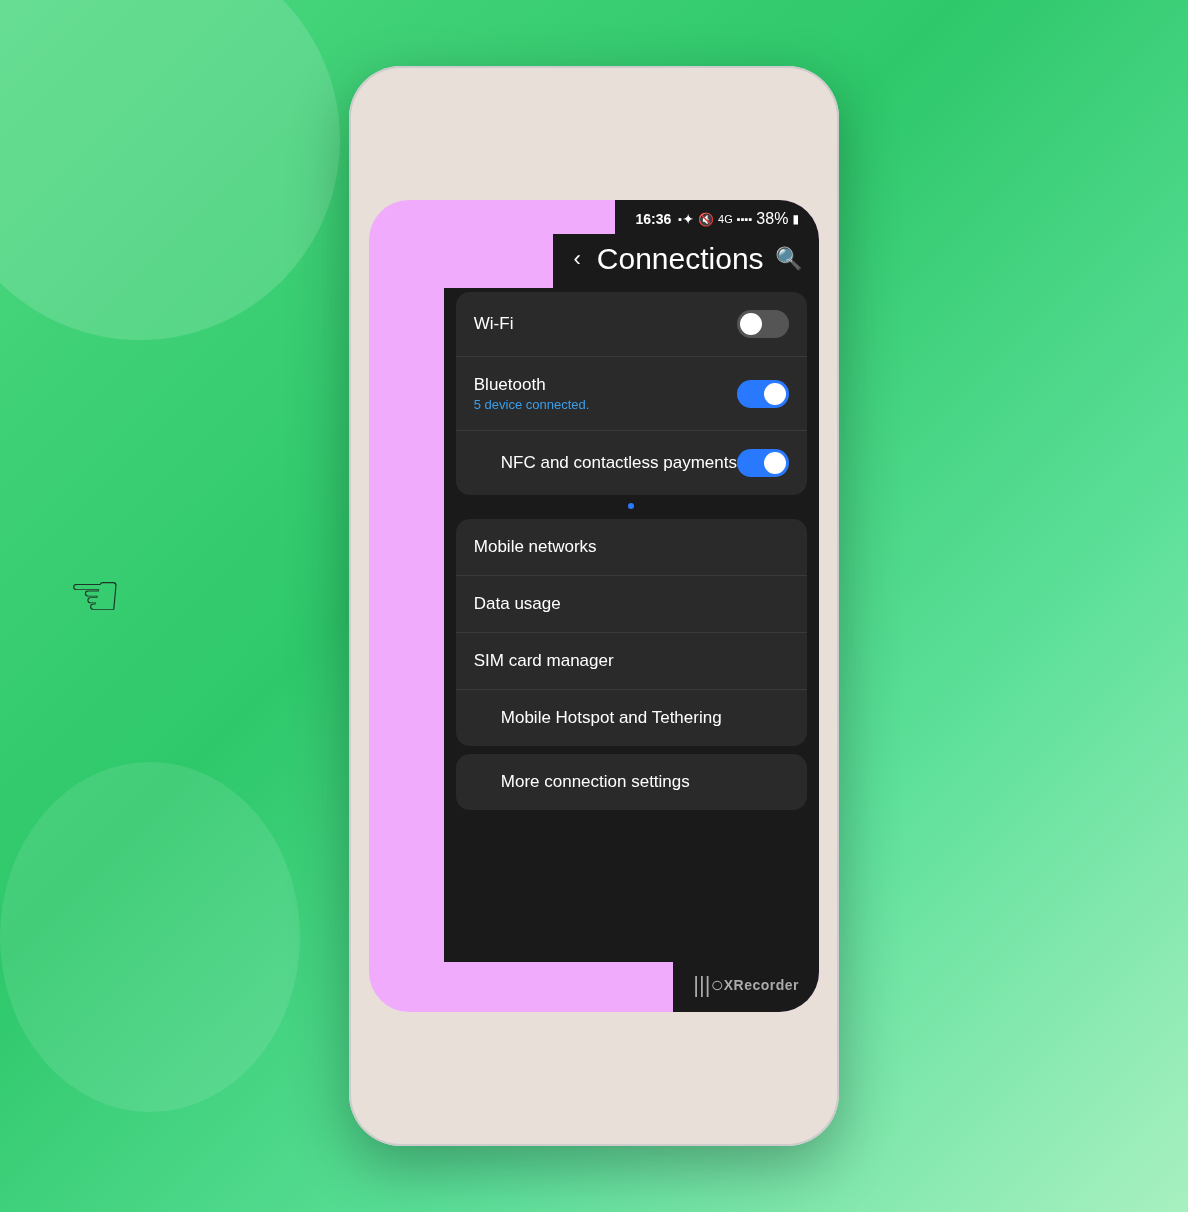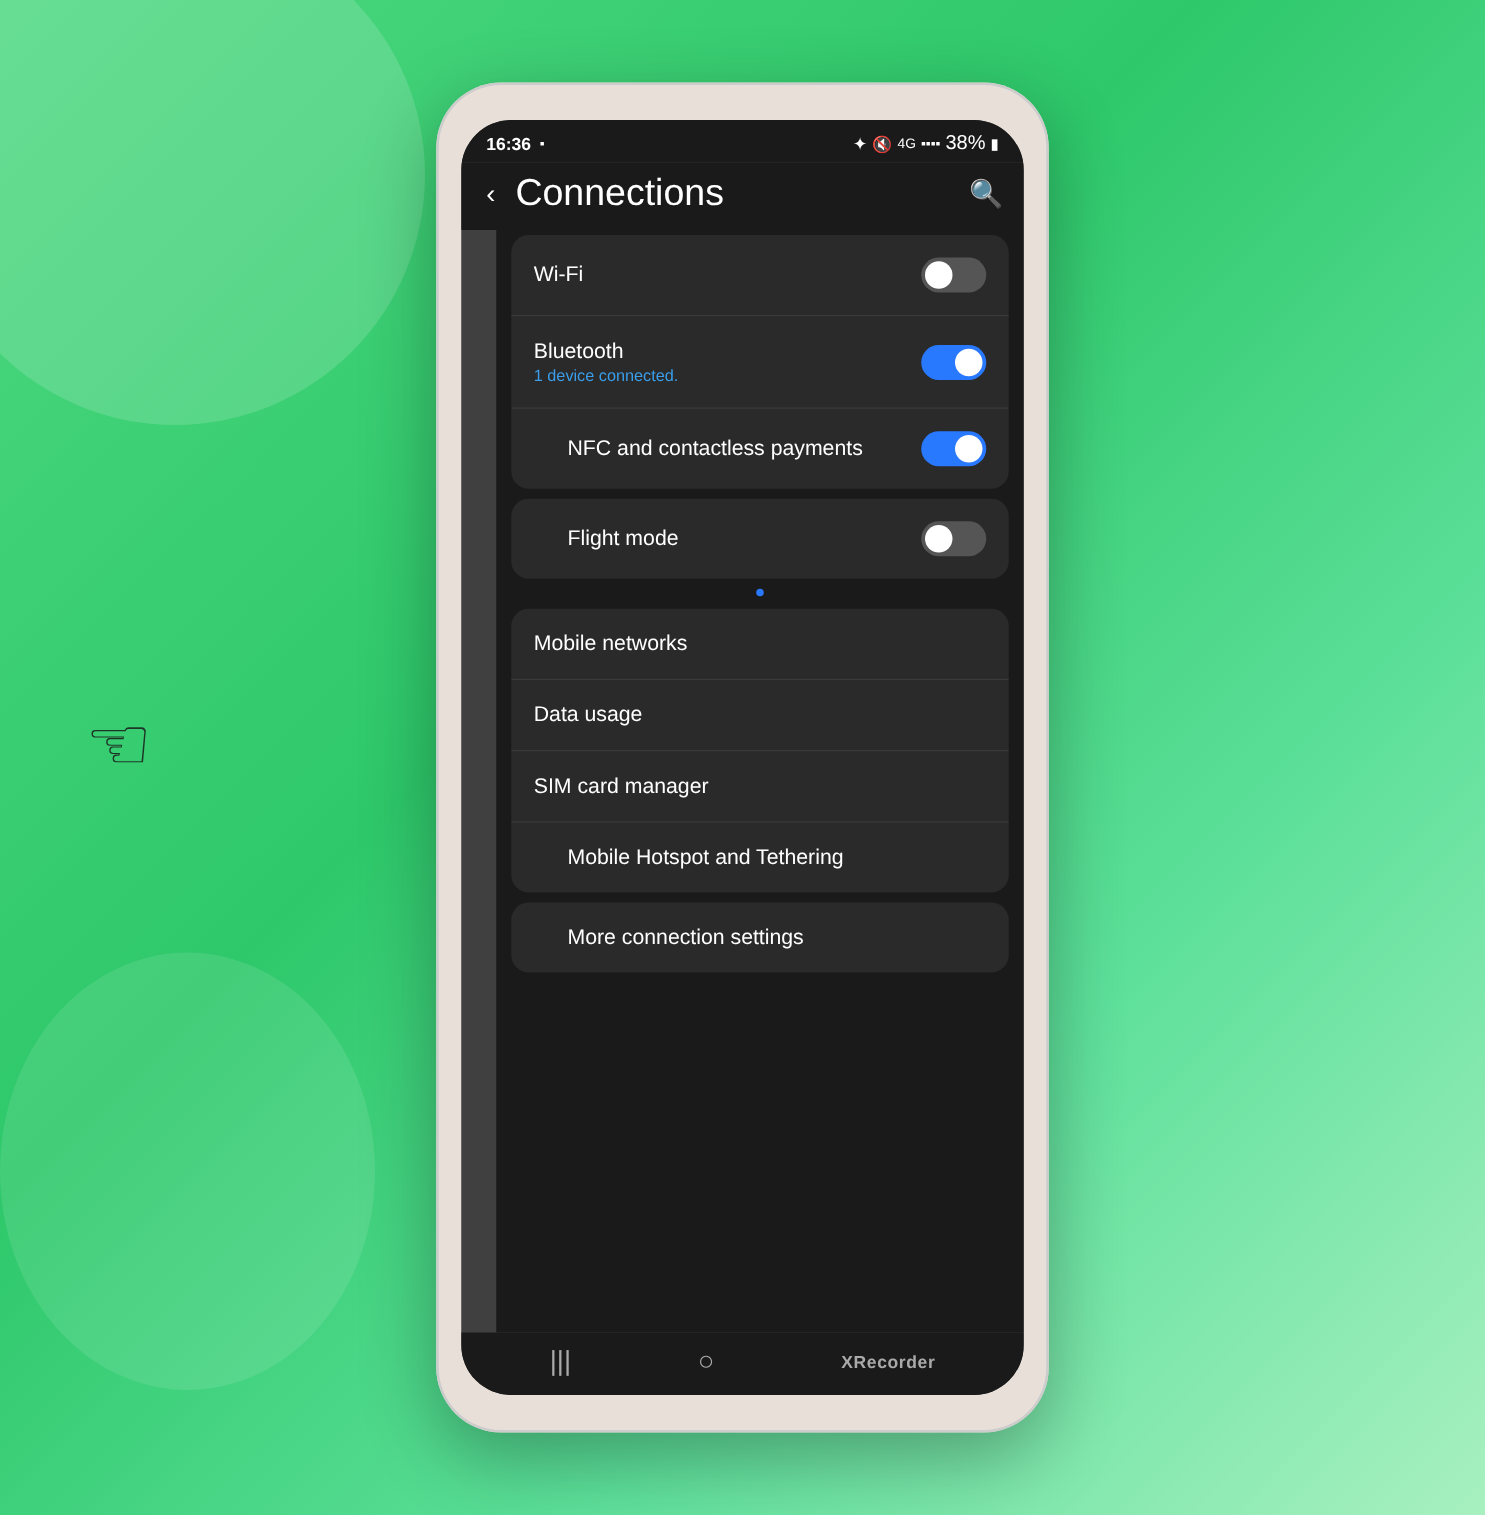--- a/index.html
+++ b/index.html
@@ -56,26 +56,27 @@
       display: flex;
       align-items: center;
       justify-content: center;
       box-shadow: 0 20px 60px rgba(0,0,0,0.3), inset 0 0 0 2px #ccc;
       position: relative;
     }
 
     
     .phone-screen {
       width: 450px;
-      height: 1020px;
-      background: #404040;
+      height: 812px;
+      background: #f0abfc;
       border-radius: 40px;
       overflow: hidden;
       display: flex;
       flex-direction: column;
+      align-items: flex-end;
     }
 
     
     .status-bar {
       background: #1a1a1a;
       display: flex;
       align-items: center;
       justify-content: space-between;
       padding: 10px 20px 6px 20px;
       flex-shrink: 0;
@@ -277,47 +278,37 @@
             <span class="row-label">Wi-Fi</span>
           </div>
           <div class="toggle off">
             <div class="toggle-knob"></div>
           </div>
         </div>
 
         <div class="settings-row">
           <div class="row-left">
             <span class="row-label">Bluetooth</span>
-            <span class="row-sublabel">1 device connected.</span>
+            <span class="row-sublabel">5 device connected.</span>
           </div>
           <div class="toggle on">
             <div class="toggle-knob"></div>
           </div>
         </div>
 
         <div class="settings-row">
           <div class="row-left">
             <span class="row-label">NFC and contactless payments</span>
           </div>
           <div class="toggle on">
             <div class="toggle-knob"></div>
           </div>
         </div>
       </div>
 
-      <div class="card">
-        <div class="settings-row">
-          <div class="row-left">
-            <span class="row-label">Flight mode</span>
-          </div>
-          <div class="toggle off">
-            <div class="toggle-knob"></div>
-          </div>
-        </div>
-      </div>
 
       <div class="dot-indicator"></div>
 
       <div class="card">
         <div class="settings-row">
           <div class="row-left">
             <span class="row-label">Mobile networks</span>
           </div>
         </div>
         <div class="settings-row">

